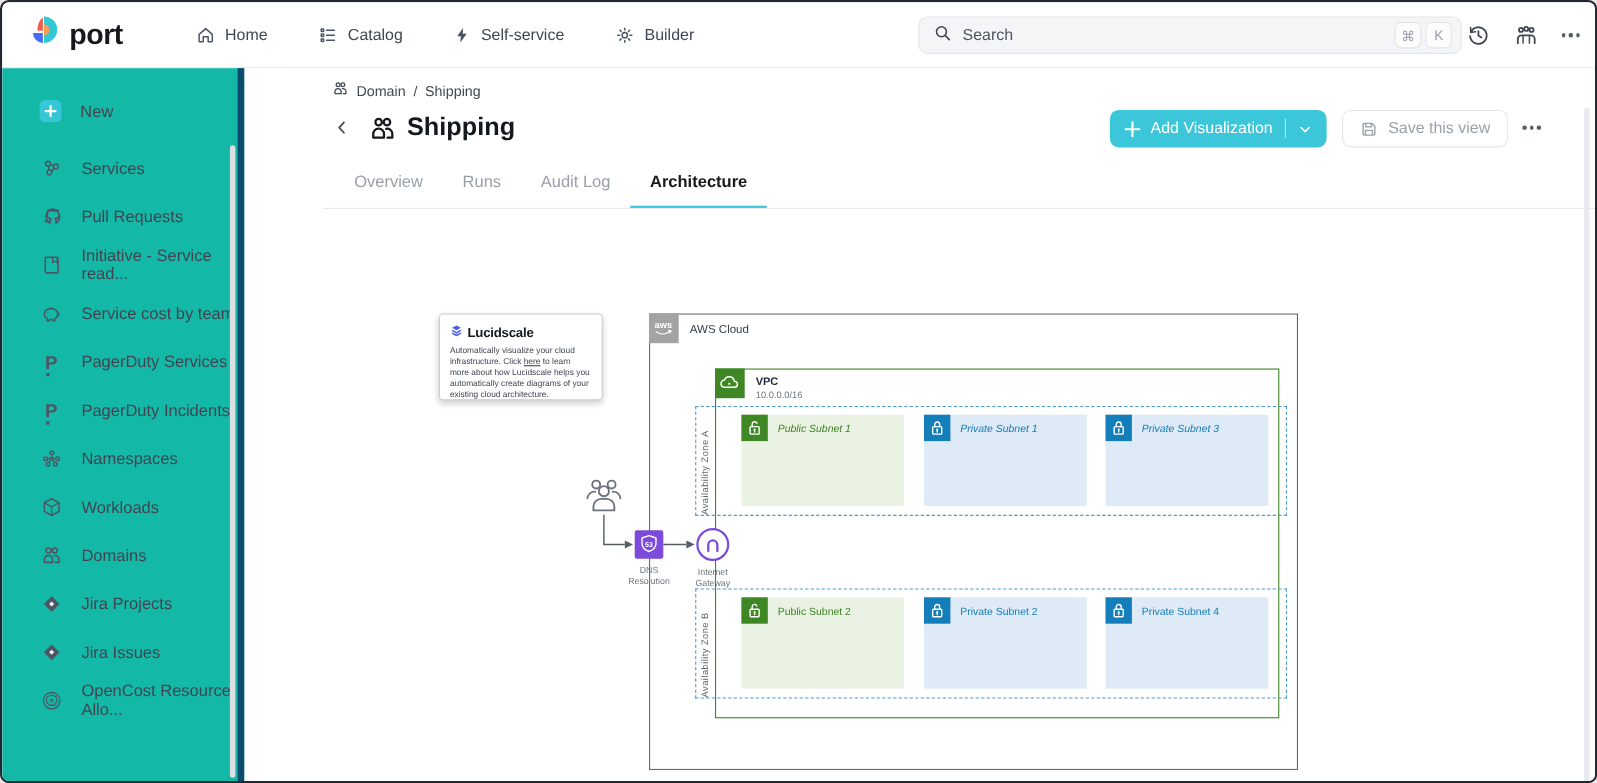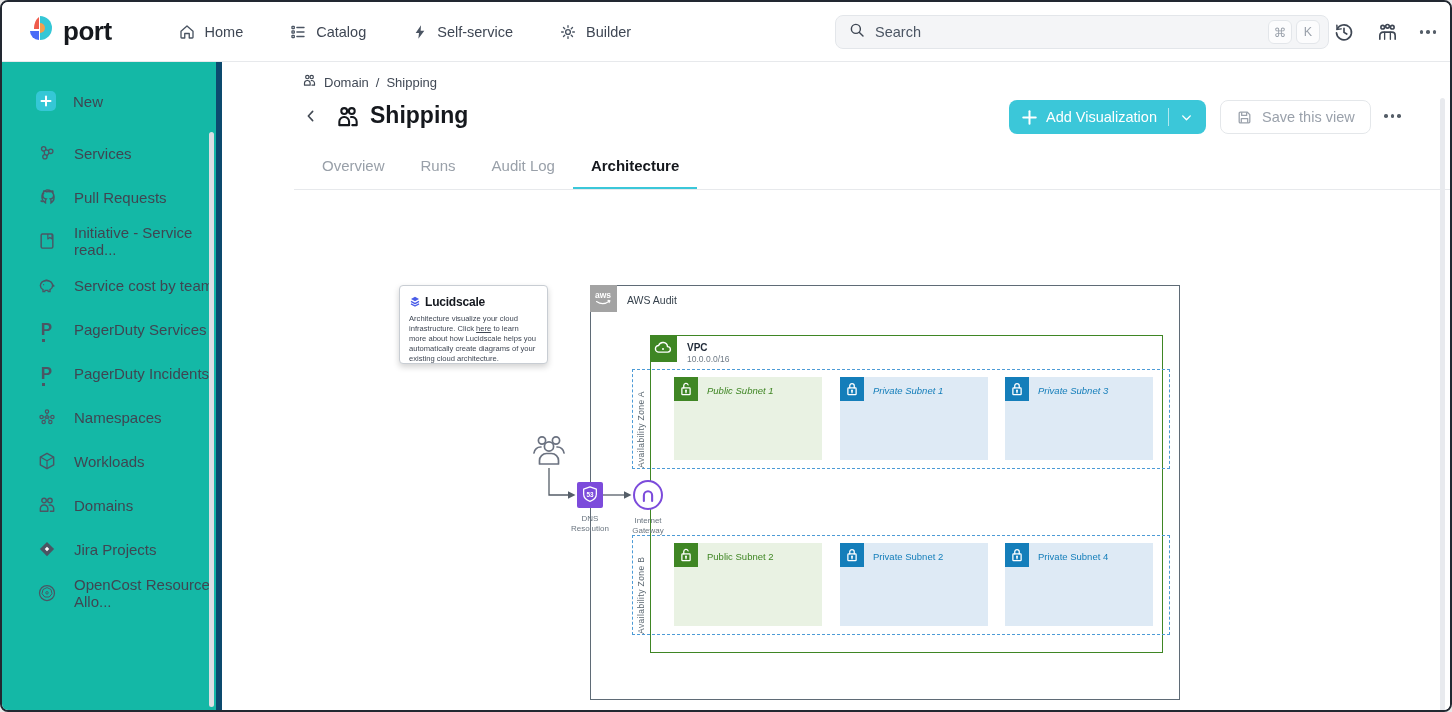--- a/index.html
+++ b/index.html
@@ -304,20 +304,29 @@
       <span class="side-ic">
           <svg width="18" height="18" viewBox="0 0 24 24">
             <path d="M12,2.5 L21.5,12 L12,21.5 L2.5,12 Z" fill="#4b5563"></path>
             <path d="M12,9 L15,12 L12,15 L9,12 Z" fill="#fbfbfc"></path>
           </svg>
         </span>
       <span>Jira Projects</span>
     </div>
     <div class="side-item">
       <span class="side-ic">
+          <svg width="18" height="18" viewBox="0 0 24 24">
+            <path d="M12,2.5 L21.5,12 L12,21.5 L2.5,12 Z" fill="#4b5563"></path>
+            <path d="M12,9 L15,12 L12,15 L9,12 Z" fill="#fbfbfc"></path>
+          </svg>
+        </span>
+      <span>Jira Issues</span>
+    </div>
+    <div class="side-item">
+      <span class="side-ic">
           <svg width="20" height="20" viewBox="0 0 24 24" fill="none" stroke="#4b5563" stroke-width="1.5">
             <circle cx="12" cy="12" r="9"></circle>
             <path d="M12,5.5 L16.8,7.8 L18,12.8 L14.7,16.8 H9.3 L6,12.8 L7.2,7.8 Z" stroke-width="1.2"></path>
             <circle cx="12" cy="11.8" r="1.5" stroke-width="1.1"></circle>
           </svg>
         </span>
       <span>OpenCost Resource Allo...</span>
     </div>
     <div class="side-scroll"></div>
   </div>
@@ -399,32 +408,32 @@
   <div class="diagram">
 
     <div class="lucid-card">
       <div class="lucid-head">
         <span><svg width="12" height="12" viewBox="0 0 12 12" fill="none" stroke="#4a5de8" stroke-width="1.4" stroke-linejoin="round">
               <path d="M2,4 L6,1.8 L10,4 L6,6.2 Z" fill="#4a5de8" stroke="none"></path>
               <path d="M2,6.4 L6,8.6 L10,6.4 M2,8.8 L6,11 L10,8.8"></path>
             </svg></span>
         <span class="lucid-title">Lucidscale</span>
       </div>
-      <div class="lucid-body"><span>Architecture visualize your cloud infrastructure. Click </span><span class="lucid-link">here</span><span> to learn more about how Lucidscale helps you automatically create diagrams of your existing cloud architecture.</span></div>
+      <div class="lucid-body"><span>Automatically visualize your cloud infrastructure. Click </span><span class="lucid-link">here</span><span> to learn more about how Lucidscale helps you automatically create diagrams of your existing cloud architecture.</span></div>
     </div>
 
     <div class="aws-box">
       <div class="aws-logo">
         <svg width="24" height="24" viewBox="0 0 24 24">
             <text x="12" y="12" text-anchor="middle" font-size="8.5" font-weight="bold" fill="#fff" font-family="Liberation Sans, sans-serif">aws</text>
             <path d="M5.5,15.5 Q12,20 18.5,15" fill="none" stroke="#fff" stroke-width="1.1" stroke-linecap="round"></path>
             <path d="M17,14.4 l2,0.4 -0.9,1.8" fill="none" stroke="#fff" stroke-width="1.1" stroke-linecap="round" stroke-linejoin="round"></path>
           </svg>
       </div>
-      <span class="aws-label">AWS Audit</span>
+      <span class="aws-label">AWS Cloud</span>
     </div>
 
     <div class="vpc-box">
       <div class="vpc-icon">
         <svg width="22" height="22" viewBox="0 0 24 24" fill="none" stroke="#fff" stroke-width="1.5" stroke-linecap="round" stroke-linejoin="round">
             <path d="M7.5,16.5 a3.6,3.6 0 0 1 -0.3,-7.2 5,5 0 0 1 9.7,1.2 3,3 0 0 1 0.3,6 Z"></path>
             <circle cx="12" cy="13" r="1.1" fill="#fff" stroke="none"></circle>
           </svg>
       </div>
       <span class="vpc-title">VPC</span>

